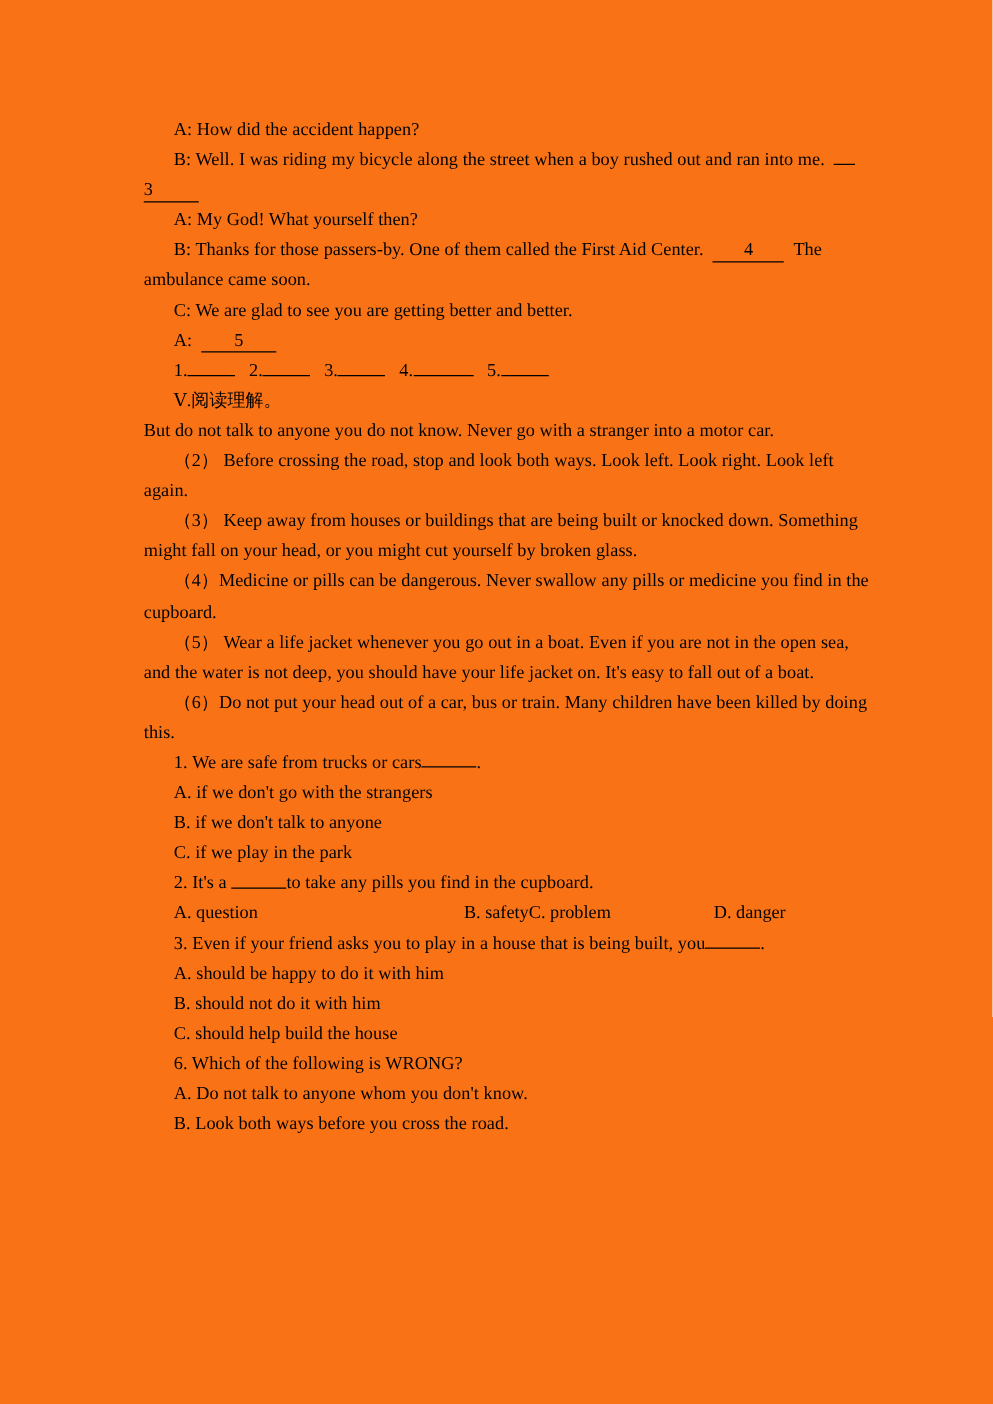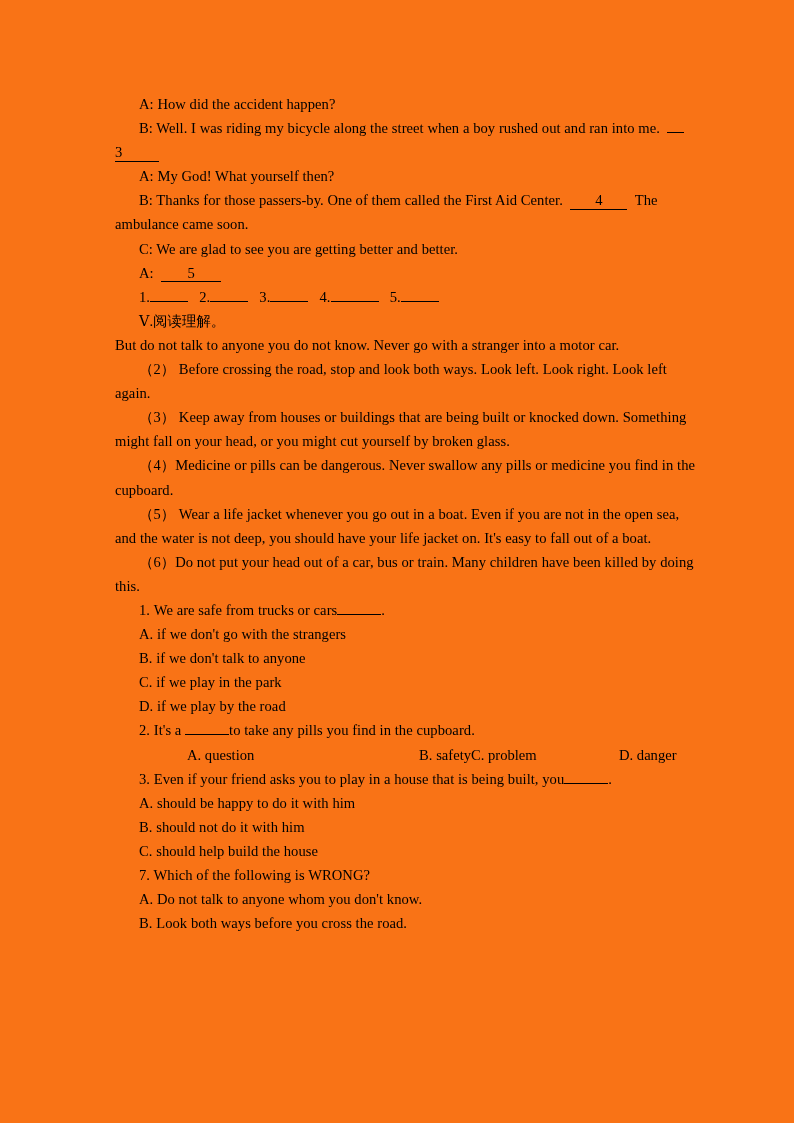--- a/index.html
+++ b/index.html
@@ -69,21 +69,21 @@
   .opt-row {
     display: flex;
     font-size: 14.6px;
     line-height: 24.1px;
     height: 24.1px;
     padding-left: 24px;
   }
   .opt-row > span {
     display: inline-block;
   }
-  .opt-col-1 { width: 136px; margin-left: 48px; }
+  .opt-col-1 { width: 136px; }
   .opt-col-2 { width: 148px; text-align: right; }
   .opt-col-3 { width: 148px; }
 </style>
 </head>
 <body>
 
 <div class="page">
   <div class="content">
 
     <div class="line indent">A: How did the accident happen?</div>
@@ -120,33 +120,32 @@
     <div class="line indent"><span class="cjk-mixed">（5）</span>&nbsp;<span>Wear a life jacket whenever you go out in a boat. Even if you are not in the open sea,</span></div>
     <div class="line">and the water is not deep, you should have your life jacket on. It's easy to fall out of a boat.</div>
 
     <div class="line indent"><span class="cjk-mixed">（6）</span><span>Do not put your head out of a car, bus or train. Many children have been killed by doing</span></div>
     <div class="line">this.</div>
 
     <div class="line indent"><span>1.</span>&nbsp;<span>We are safe from trucks or cars</span><span class="blank-inline b-fill"></span><span>.</span></div>
     <div class="line indent">A. if we don't go with the strangers</div>
     <div class="line indent">B. if we don't talk to anyone</div>
     <div class="line indent">C. if we play in the park</div>
-    <div class="line indent">D. if we play by the road</div>
 
     <div class="line indent"><span>2.</span>&nbsp;<span>It's a</span>&nbsp;<span class="blank-inline b-fill"></span><span>to take any pills you find in the cupboard.</span></div>
     <div class="opt-row">
         <span class="opt-col-1">A. question</span>
         <span class="opt-col-2">B. safety</span>
         <span class="opt-col-3">C. problem</span>
         <span>D. danger</span>
       </div>
 
     <div class="line indent"><span>3.</span>&nbsp;<span>Even if your friend asks you to play in a house that is being built, you</span><span class="blank-inline b-fill"></span><span>.</span></div>
     <div class="line indent">A. should be happy to do it with him</div>
     <div class="line indent">B. should not do it with him</div>
     <div class="line indent">C. should help build the house</div>
 
-    <div class="line indent">7. Which of the following is WRONG?</div>
+    <div class="line indent">6. Which of the following is WRONG?</div>
     <div class="line indent">A. Do not talk to anyone whom you don't know.</div>
     <div class="line indent">B. Look both ways before you cross the road.</div>
 
   </div>
 </div>
 
 </body></html>

